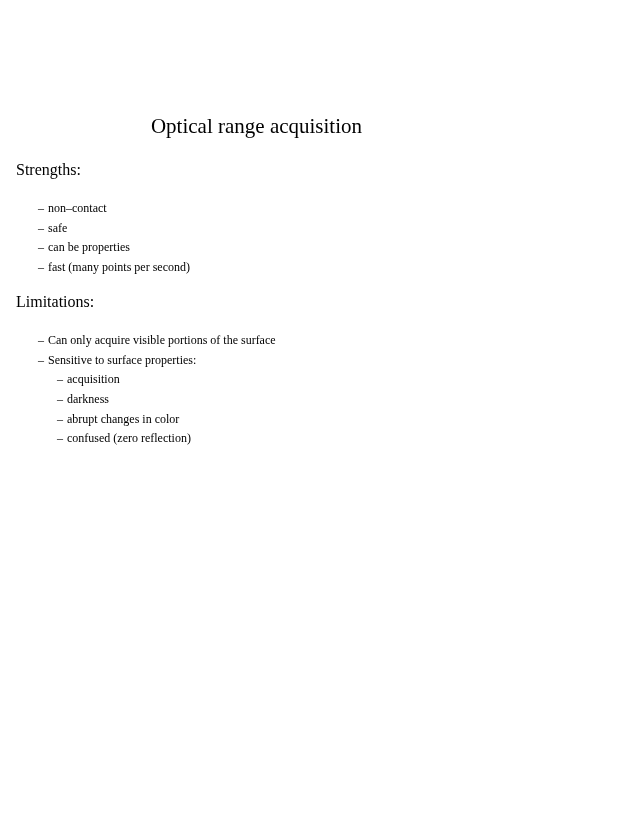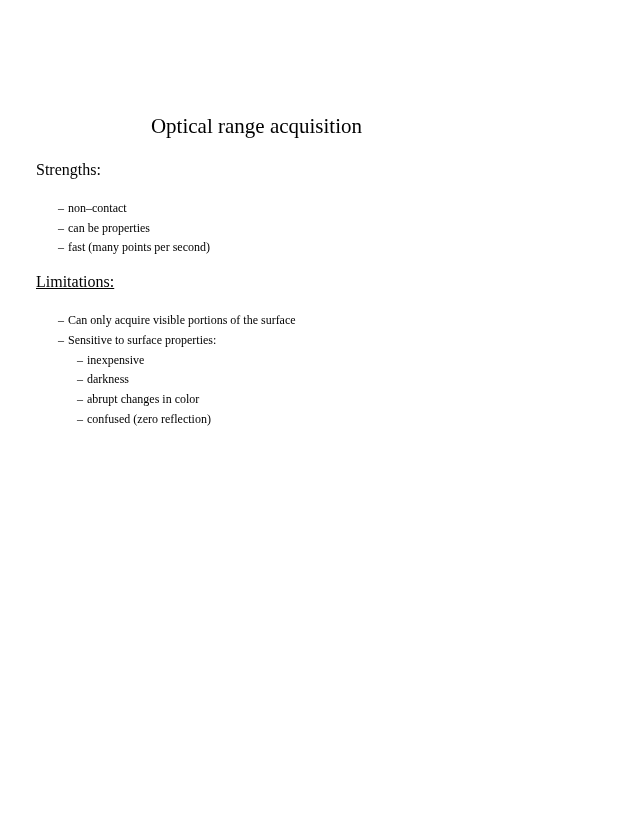--- a/index.html
+++ b/index.html
@@ -17,32 +17,31 @@
     overflow: hidden;
   }
   .title {
     padding-top: 113px;
     text-align: center;
     font-size: 21px;
     line-height: 27px;
     white-space: nowrap;
   }
   .section {
-    padding-left: 36px;
+    padding-left: 16px;
   }
   .section-heading {
     font-size: 16px;
     line-height: 20px;
   }
   .section-strengths .section-heading {
     margin-top: 20px;
   }
   .section-limitations .section-heading {
     margin-top: 14px;
-    text-decoration: underline;
   }
   .items {
     margin-top: 19px;
   }
   .item {
     font-size: 12px;
     line-height: 19.7px;
     white-space: nowrap;
   }
   .item.level-1 { margin-left: 22px; }
@@ -53,30 +52,31 @@
 <body>
 
 <div class="page">
 
   <div class="title">Optical range acquisition</div>
 
   <div class="section section-strengths">
     <div class="section-heading">Strengths:</div>
     <div class="items">
         <div class="item level-1"><span class="dash">–</span><span class="item-text">non–contact</span></div>
+        <div class="item level-1"><span class="dash">–</span><span class="item-text">safe</span></div>
         <div class="item level-1"><span class="dash">–</span><span class="item-text">can be properties</span></div>
         <div class="item level-1"><span class="dash">–</span><span class="item-text">fast (many points per second)</span></div>
       </div>
   </div>
 
   <div class="section section-limitations">
     <div class="section-heading">Limitations:</div>
     <div class="items">
         <div class="item level-1"><span class="dash">–</span><span class="item-text">Can only acquire visible portions of the surface</span></div>
         <div class="item level-1"><span class="dash">–</span><span class="item-text">Sensitive to surface properties:</span></div>
-        <div class="item level-2"><span class="dash">–</span><span class="item-text">inexpensive</span></div>
+        <div class="item level-2"><span class="dash">–</span><span class="item-text">acquisition</span></div>
         <div class="item level-2"><span class="dash">–</span><span class="item-text">darkness</span></div>
         <div class="item level-2"><span class="dash">–</span><span class="item-text">abrupt changes in color</span></div>
         <div class="item level-2"><span class="dash">–</span><span class="item-text">confused (zero reflection)</span></div>
       </div>
   </div>
 
 </div>
 
 </body></html>

